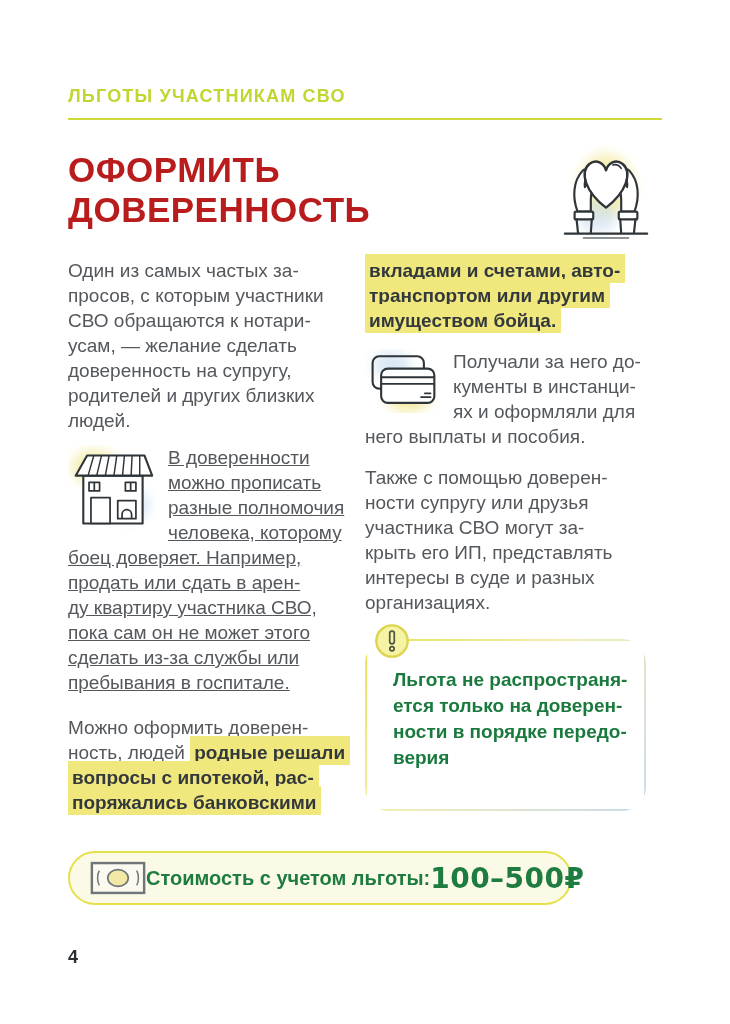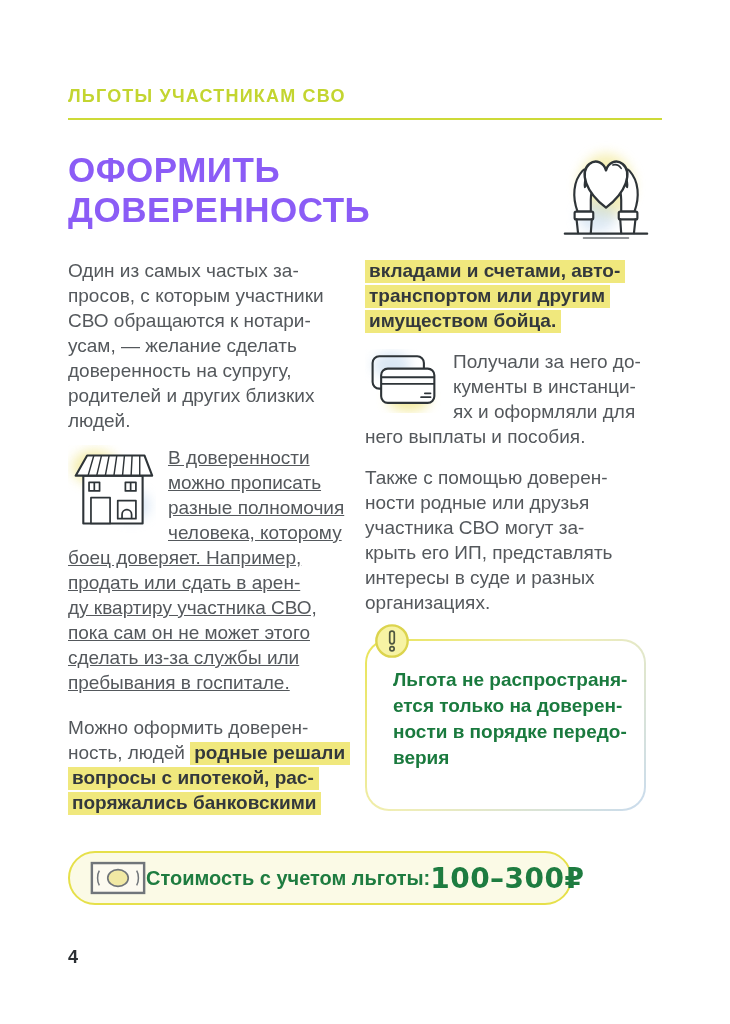--- a/index.html
+++ b/index.html
@@ -16,45 +16,45 @@
     position: relative;
   }
   .kicker {
     font-size: 18px; font-weight: 700; letter-spacing: 1.2px;
     color: #c3d530; text-transform: uppercase; white-space: pre-line;
   }
   .rule { height: 2px; background: #cdda38; margin-top: 11px; }
   .title-row { display: flex; justify-content: space-between; align-items: flex-start; margin-top: 30px; }
   h1.title {
     font-size: 35px; line-height: 40px; font-weight: 700;
-    color: #8b5cf6; text-transform: uppercase; white-space: pre-line;
+    color: #b91c1c; text-transform: uppercase; white-space: pre-line;
     letter-spacing: .5px;
   }
   .hero-icon { width: 108px; margin-top: -12px; margin-right: 2px; flex: 0 0 auto; }
   .columns { display: flex; margin-top: 18px; }
   .col { font-size: 19px; line-height: 25px; }
   .col.left  { width: 297px; flex: 0 0 auto; }
   .col.right { width: 281px; flex: 0 0 auto; }
   .col p { white-space: pre-line; margin-bottom: 16px; }
   .col.left .p1 { margin-bottom: 12px; }
   .col.left .p2 { margin-bottom: 20px; text-decoration: underline; }
   .float-icon { float: left; position: relative; }
   .float-icon.house { width: 100px; height: 98px; }
   .float-icon.cards { width: 88px; height: 72px; }
   .hl {
     background: #f0e87d; color: #33383c; font-weight: 700;
-    padding: 0 5px 2px 4px;
+    padding: 6px 5px 2px 4px;
     -webkit-box-decoration-break: clone; box-decoration-break: clone;
   }
   .callout { position: relative; margin-top: 24px; }
   .callout-border {
     background: linear-gradient(135deg, #e9e455 0%, #f0eeb6 45%, #c9dbee 100%);
     border-radius: 24px; padding: 2px;
   }
-  .callout-inner { background: #ffffff; border-radius: 22px; padding: 26px 12px 22px 26px; }
+  .callout-inner { background: #ffffff; border-radius: 13px; padding: 26px 12px 22px 26px; }
   .callout-text {
     font-size: 19px; line-height: 26px; font-weight: 700;
     color: #1a7a3e; white-space: pre-line; margin: 0;
   }
   .callout-badge { position: absolute; top: -17px; left: 8px; width: 38px; height: 38px; }
   .pill {
     margin-top: 20px;
     width: 504px; height: 54px; border-radius: 27px;
     border: 2px solid #e6e04a; background: #fbfae6;
     display: flex; align-items: center; padding: 0 24px 0 20px;
@@ -173,21 +173,21 @@
         <rect x="8" y="7" width="54" height="34" rx="7" fill="none" stroke="#2e3438" stroke-width="2.2"></rect>
         <rect x="17" y="20" width="56" height="36" rx="7" fill="#ffffff" stroke="#2e3438" stroke-width="2.2"></rect>
         <path d="M17 29 H73 M17 36 H73" stroke="#2e3438" stroke-width="2" fill="none"></path>
         <path d="M63 46 h6 M59 50 h10" stroke="#2e3438" stroke-width="1.8" stroke-linecap="round"></path>
       </svg></span><span>Получали за него до-
 кументы в инстанци-
 ях и оформляли для
 него выплаты и пособия.</span></p>
 
       <p>Также с помощью доверен-
-ности родные или друзья
+ности супругу или друзья
 участника СВО могут за-
 крыть его ИП, представлять
 интересы в суде и разных
 организациях.</p>
 
       <div class="callout">
         <div class="callout-badge">
           <svg width="38" height="38" viewBox="0 0 40 40">
             <circle cx="20" cy="20" r="16.5" fill="#f7f3a4" stroke="#dcd44e" stroke-width="2.5"></circle>
             <rect x="17.6" y="9.5" width="4.8" height="13.5" rx="2.4" fill="none" stroke="#4f5740" stroke-width="1.8"></rect>
@@ -209,18 +209,18 @@
 
   <div class="pill">
     <span>
       <svg width="56" height="40" viewBox="0 0 60 42">
         <rect x="2" y="5" width="56" height="32" fill="#fcfaf0" stroke="#70757a" stroke-width="2.6"></rect>
         <path d="M10 13 c-2.5 4 -2.5 12 0 16 M50 13 c2.5 4 2.5 12 0 16" stroke="#70757a" stroke-width="1.6" fill="none"></path>
         <ellipse cx="30" cy="21" rx="11" ry="9" fill="#f1e9a4" stroke="#70757a" stroke-width="1.8"></ellipse>
       </svg>
     </span>
     <span class="pill-label">Стоимость с учетом льготы:</span>
-    <span class="pill-value">100–300₽</span>
+    <span class="pill-value">100–500₽</span>
   </div>
 
   <div class="page-number">4</div>
 
 </div>
 
 </body></html>

